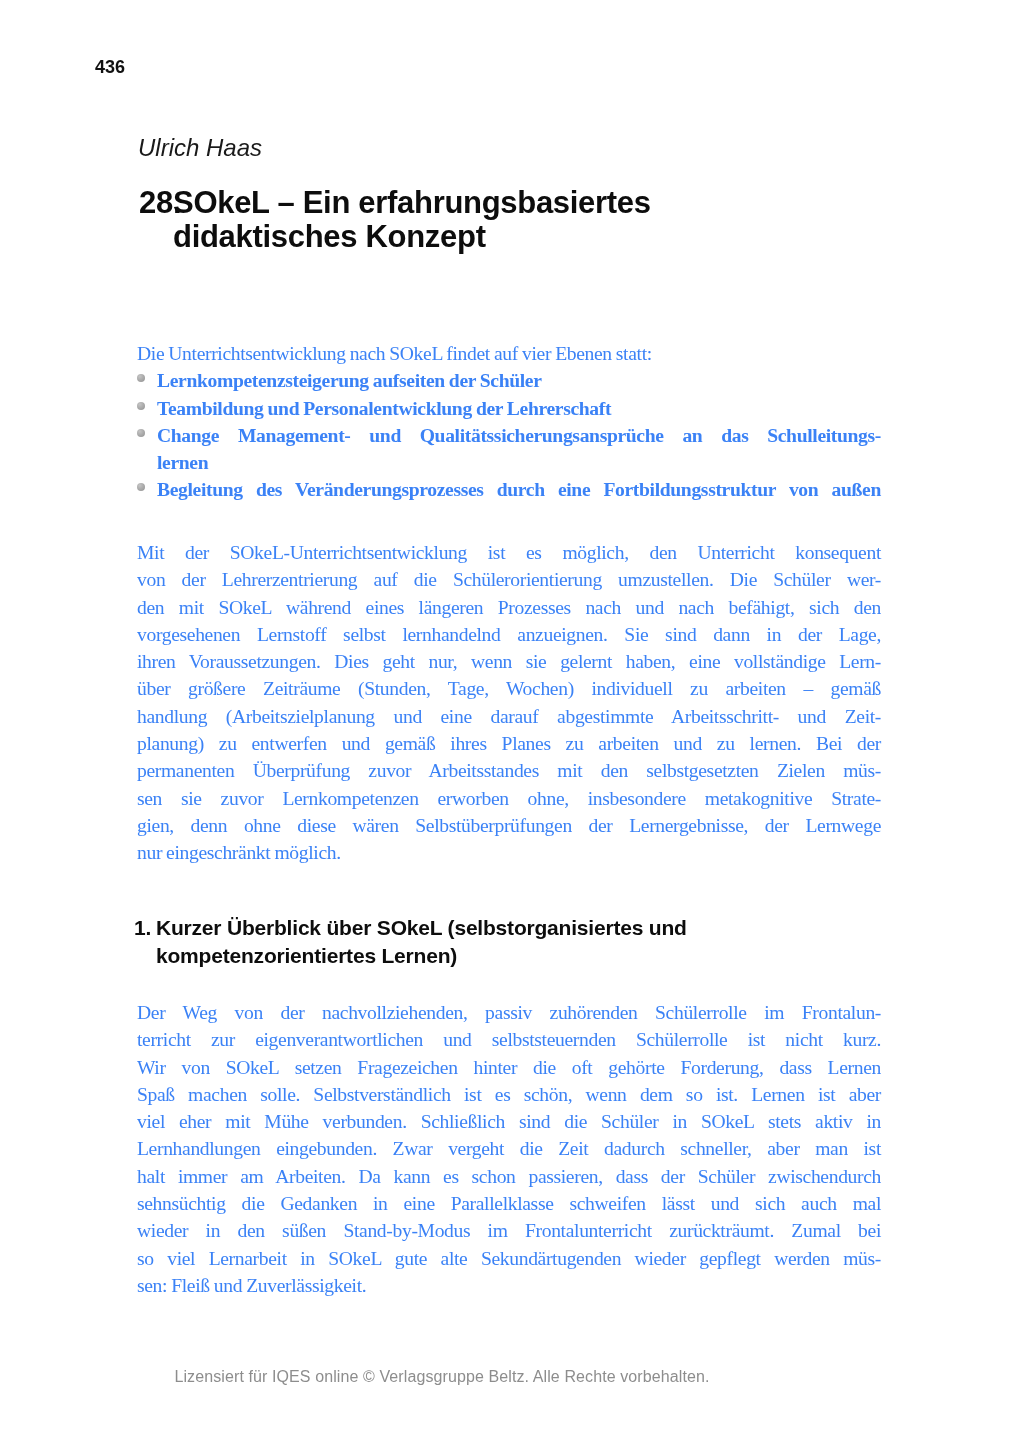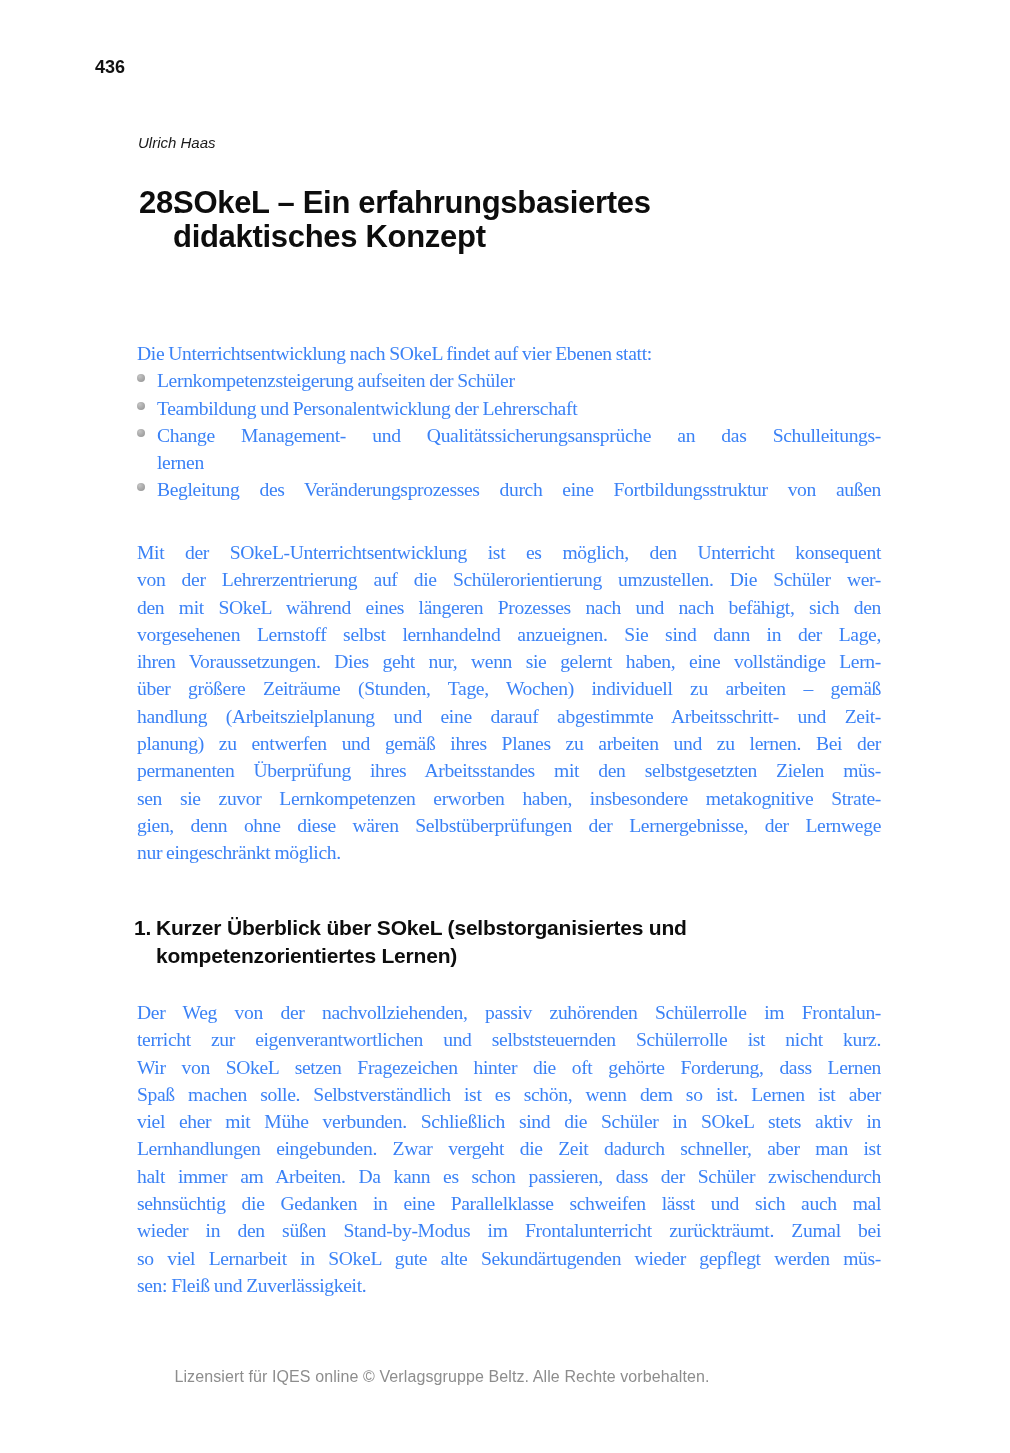--- a/index.html
+++ b/index.html
@@ -19,21 +19,21 @@
     font-weight: bold;
     font-size: 18px;
     color: #111111;
     margin-left: 20px;
   }
   .author {
     position: absolute;
     left: 138px; top: 134px;
     font-family: "Liberation Sans", sans-serif;
     font-style: italic;
-    font-size: 15px;
+    font-size: 24px;
     color: #1a1a1a;
   }
   .chapter-heading {
     position: absolute;
     left: 139px; top: 186px;
     display: flex;
     font-family: "Liberation Sans", sans-serif;
     font-weight: bold;
     font-size: 31px;
     line-height: 34px;
@@ -64,20 +64,21 @@
     color: #3b82f6;
   }
   .intro-block   { top: 340px; }
   .para-1        { top: 539px; }
   .para-2        { top: 999px; }
   .tline { text-align: left; white-space: normal; }
   .tline.tjust { text-align: justify; text-align-last: justify; }
   .bullet-item {
     position: relative;
     padding-left: 20px;
+    font-weight: bold;
   }
   .bullet-dot {
     position: absolute;
     left: 0px; top: 7px;
     width: 8px; height: 8px;
     border-radius: 50%;
     background: radial-gradient(circle at 35% 30%, #c4c4c4, #9d9d9d 75%);
   }
   .footer {
     position: absolute;
@@ -140,22 +141,22 @@
 
   <div class="bodyblock para-1">
       <div class="tline tjust">Mit der SOkeL-Unterrichtsentwicklung ist es möglich, den Unterricht konsequent</div>
       <div class="tline tjust">von der Lehrerzentrierung auf die Schülerorientierung umzustellen. Die Schüler wer-</div>
       <div class="tline tjust">den mit SOkeL während eines längeren Prozesses nach und nach befähigt, sich den</div>
       <div class="tline tjust">vorgesehenen Lernstoff selbst lernhandelnd anzueignen. Sie sind dann in der Lage,</div>
       <div class="tline tjust">ihren Voraussetzungen. Dies geht nur, wenn sie gelernt haben, eine vollständige Lern-</div>
       <div class="tline tjust">über größere Zeiträume (Stunden, Tage, Wochen) individuell zu arbeiten – gemäß</div>
       <div class="tline tjust">handlung (Arbeitszielplanung und eine darauf abgestimmte Arbeitsschritt- und Zeit-</div>
       <div class="tline tjust">planung) zu entwerfen und gemäß ihres Planes zu arbeiten und zu lernen. Bei der</div>
-      <div class="tline tjust">permanenten Überprüfung ihres Arbeitsstandes mit den selbstgesetzten Zielen müs-</div>
-      <div class="tline tjust">sen sie zuvor Lernkompetenzen erworben haben, insbesondere metakognitive Strate-</div>
+      <div class="tline tjust">permanenten Überprüfung zuvor Arbeitsstandes mit den selbstgesetzten Zielen müs-</div>
+      <div class="tline tjust">sen sie zuvor Lernkompetenzen erworben ohne, insbesondere metakognitive Strate-</div>
       <div class="tline tjust">gien, denn ohne diese wären Selbstüberprüfungen der Lernergebnisse, der Lernwege</div>
       <div class="tline">nur eingeschränkt möglich.</div>
     </div>
 
   <div class="section-heading">
     <span class="hnum">1.</span>
     <div class="htext">
         <div class="tline tjust">Kurzer Überblick über SOkeL (selbstorganisiertes und</div>
         <div class="tline">kompetenzorientiertes Lernen)</div>
       </div>

